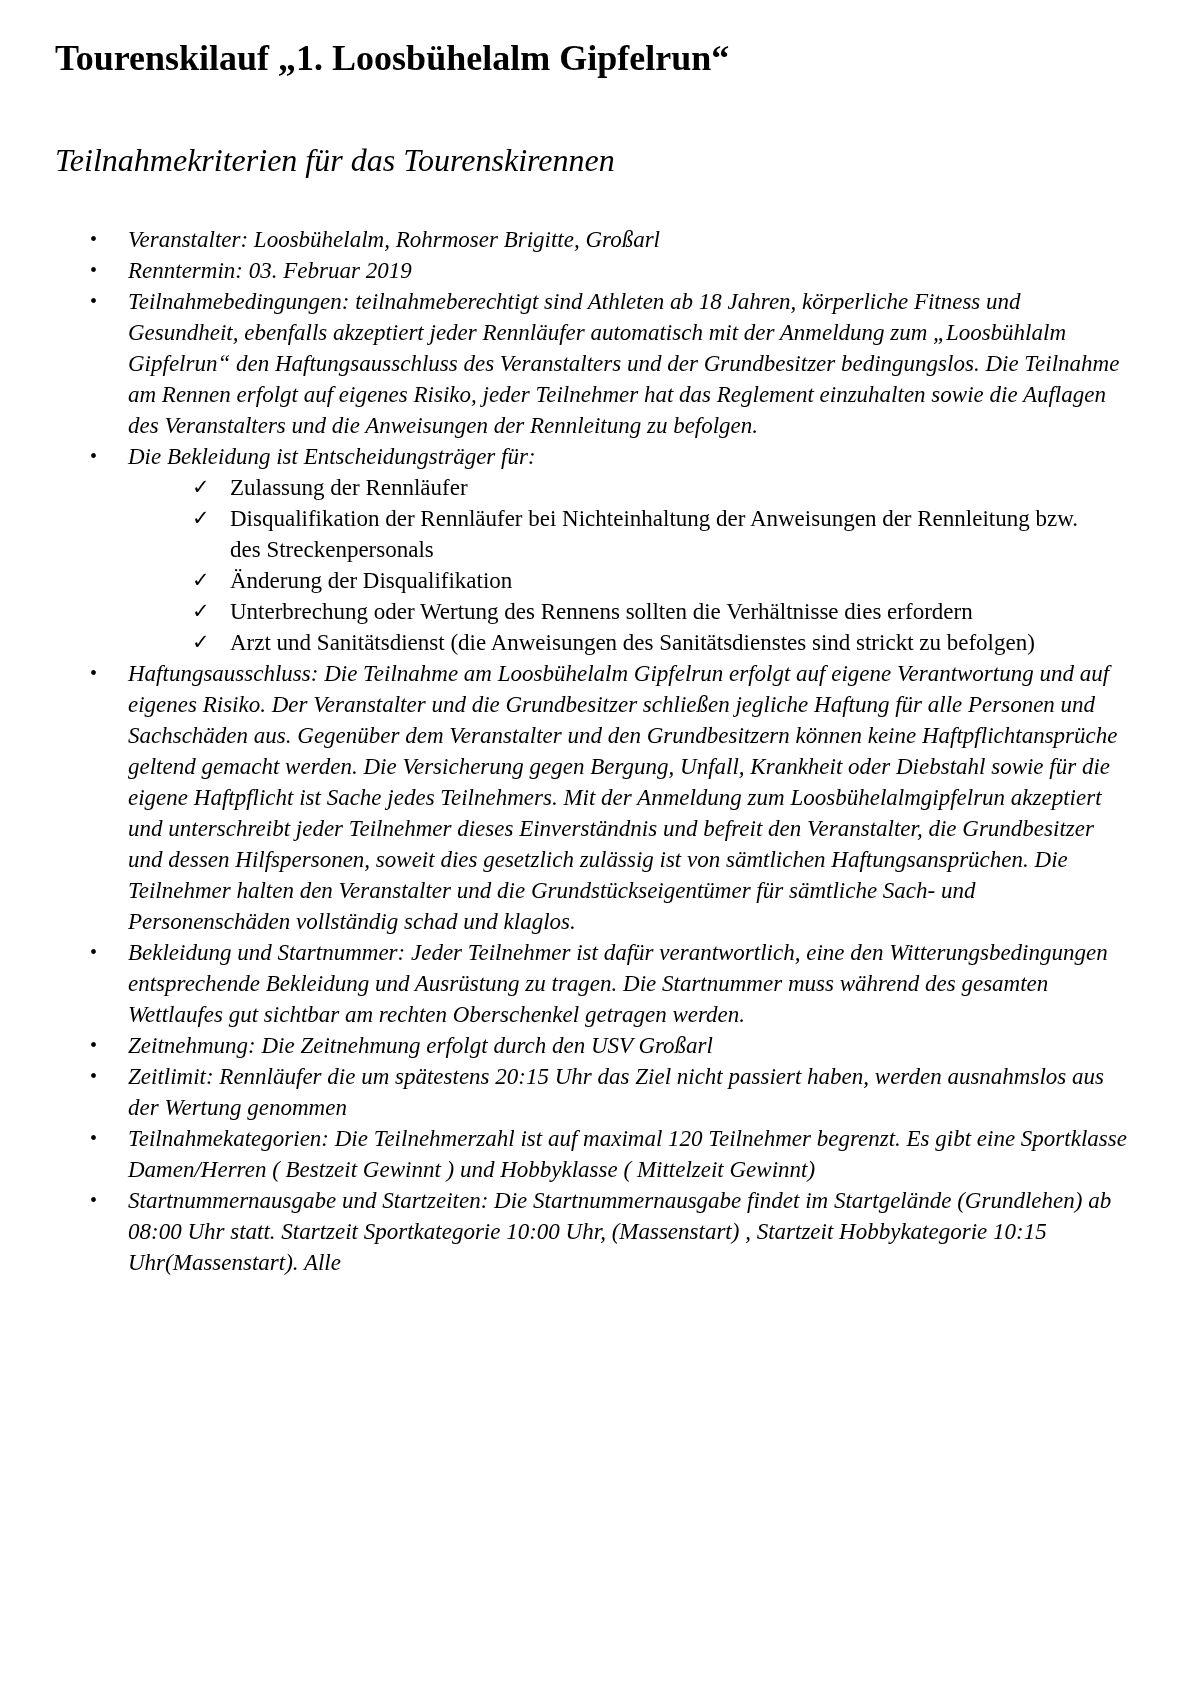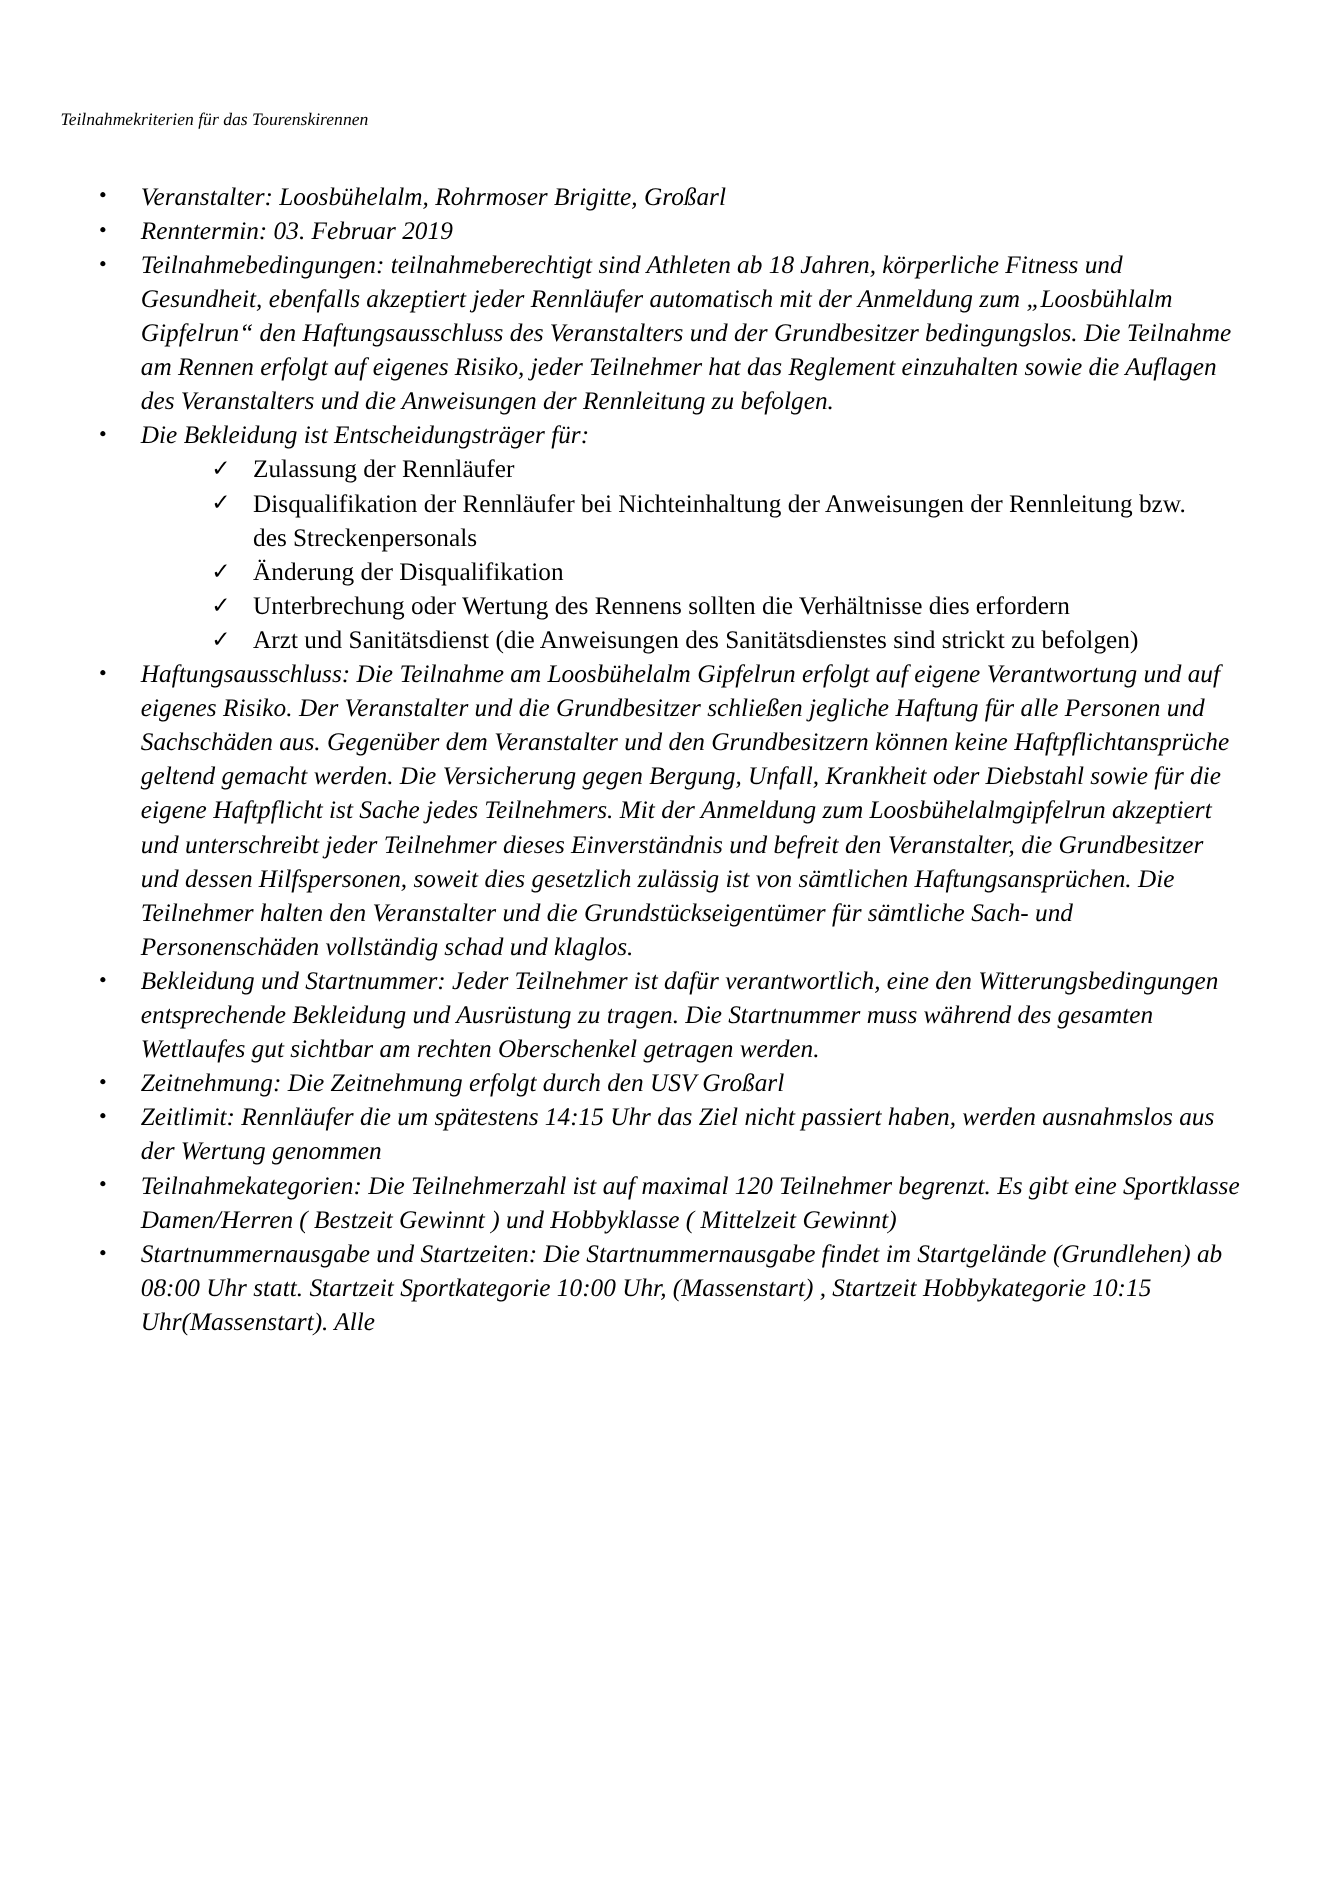--- a/index.html
+++ b/index.html
@@ -23,21 +23,21 @@
     margin: 0;
     font-size: 36px;
     font-weight: 700;
     line-height: 1.15;
     color: #000000;
     letter-spacing: 0px;
   }
   .doc-subtitle {
     margin: 62px 0 4px 0;
     font-style: italic;
-    font-size: 16px;
+    font-size: 32px;
     line-height: 1.2;
     color: #000000;
   }
   ul.criteria-list {
     margin: 44px 0 0 0;
     padding: 0 0 0 35px;
     list-style: none;
   }
   ul.criteria-list > li {
     display: flex;
@@ -75,20 +75,21 @@
   }
   .check-text {
     flex: 1 1 auto;
     max-width: 880px;
   }
 </style>
 </head>
 <body>
 
 <div class="page">
+  <h1 class="doc-title">Tourenskilauf „1. Loosbühelalm Gipfelrun“</h1>
 
   <p class="doc-subtitle">Teilnahmekriterien für das Tourenskirennen</p>
 
   <ul class="criteria-list">
       <li>
         <span class="bullet-marker">•</span>
         <span class="item-text">Veranstalter: Loosbühelalm, Rohrmoser Brigitte, Großarl</span>
       </li>
       <li>
         <span class="bullet-marker">•</span>
@@ -133,21 +134,21 @@
       <li>
         <span class="bullet-marker">•</span>
         <span class="item-text">Bekleidung und Startnummer: Jeder Teilnehmer ist dafür verantwortlich, eine den Witterungsbedingungen entsprechende Bekleidung und Ausrüstung zu tragen. Die Startnummer muss während des gesamten Wettlaufes gut sichtbar am rechten Oberschenkel getragen werden.</span>
       </li>
       <li>
         <span class="bullet-marker">•</span>
         <span class="item-text">Zeitnehmung: Die Zeitnehmung erfolgt durch den USV Großarl</span>
       </li>
       <li>
         <span class="bullet-marker">•</span>
-        <span class="item-text">Zeitlimit: Rennläufer die um spätestens 14:15 Uhr das Ziel nicht passiert haben, werden ausnahmslos aus der Wertung genommen</span>
+        <span class="item-text">Zeitlimit: Rennläufer die um spätestens 20:15 Uhr das Ziel nicht passiert haben, werden ausnahmslos aus der Wertung genommen</span>
       </li>
       <li>
         <span class="bullet-marker">•</span>
         <span class="item-text">Teilnahmekategorien: Die Teilnehmerzahl ist auf maximal 120 Teilnehmer begrenzt. Es gibt eine Sportklasse Damen/Herren ( Bestzeit Gewinnt ) und Hobbyklasse ( Mittelzeit Gewinnt)</span>
       </li>
       <li>
         <span class="bullet-marker">•</span>
         <span class="item-text">Startnummernausgabe und Startzeiten: Die Startnummernausgabe findet im Startgelände (Grundlehen) ab 08:00 Uhr statt. Startzeit Sportkategorie 10:00 Uhr, (Massenstart) , Startzeit Hobbykategorie 10:15 Uhr(Massenstart). Alle</span>
       </li>
     </ul>

